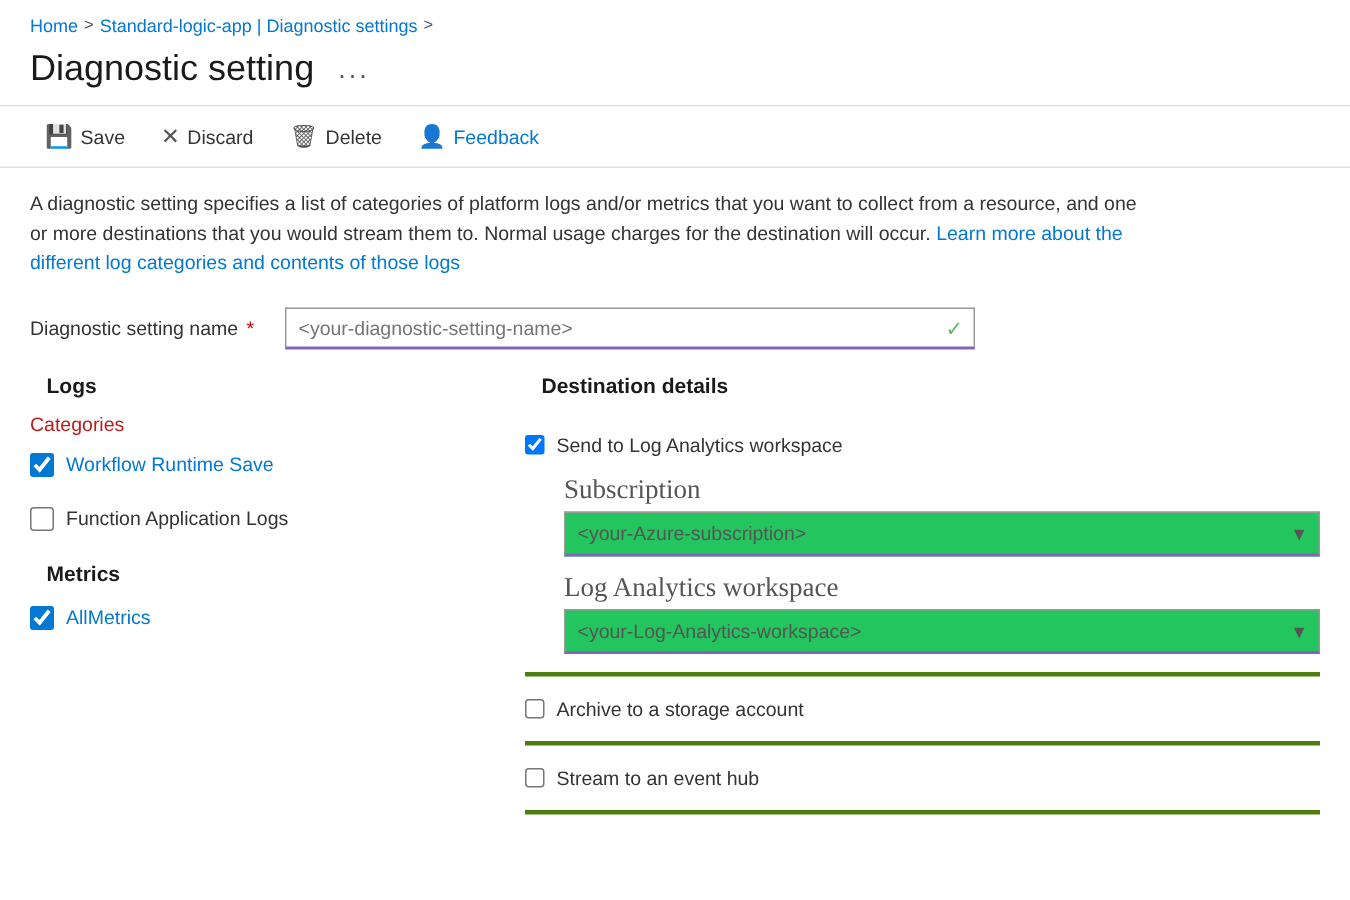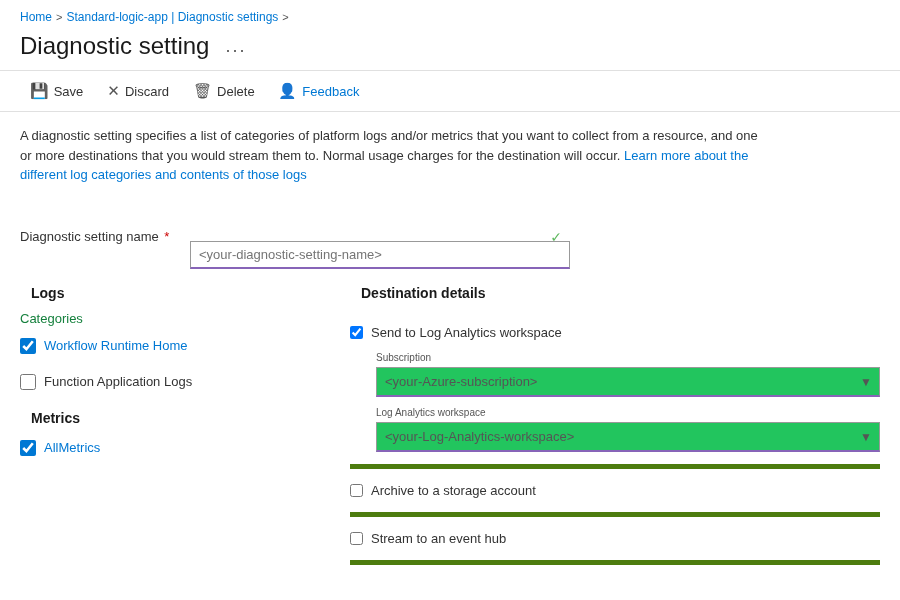--- a/index.html
+++ b/index.html
@@ -102,29 +102,28 @@
     .setting-name-label {
       font-size: 13px;
       color: #333;
       min-width: 160px;
     }
     .required-star {
       color: #c00;
       margin-left: 2px;
     }
     .setting-name-input {
-      width: 380px;
+      width: 460px;
       padding: 5px 30px 5px 8px;
       border: 1px solid #999;
       border-bottom: 2px solid #8764b8;
       font-size: 13px;
       color: #555;
       outline: none;
       position: relative;
-      margin-top: 36px;
     }
     .input-wrapper {
       position: relative;
       display: inline-block;
     }
     .input-checkmark {
       position: absolute;
       right: 8px;
       top: 50%;
       transform: translateY(-50%);
@@ -144,21 +143,21 @@
     }
     .section-title {
       font-size: 14px;
       font-weight: 600;
       color: #1a1a1a;
       margin-bottom: 10px;
       margin-left: 11px;
     }
     .subsection-title {
       font-size: 13px;
-      color: #15803d;
+      color: #b91c1c;
       margin-bottom: 8px;
     }
     .checkbox-row {
       display: flex;
       align-items: center;
       gap: 8px;
       margin-bottom: 12px;
       padding: 4px 0;
     }
     .checkbox-row input[type="checkbox"] {
@@ -173,39 +172,40 @@
     }
     .checkbox-label.blue-link {
       color: #0078d4;
       cursor: pointer;
     }
     .dest-section {
       margin-bottom: 0;
     }
     .dest-row {
       padding: 8px 0;
-      border-bottom: 5px solid #4d7c0f;
+      border-bottom: 3px solid #4d7c0f;
     }
     .dest-row:last-child {
       border-bottom: none;
       margin-top: 44px;
     }
     .dest-main-check {
       display: flex;
       align-items: center;
       gap: 8px;
       padding: 6px 0;
     }
     .dest-sub {
       padding: 6px 0 4px 26px;
     }
     .dest-sub-label {
-      font-size: 10px;
+      font-size: 18px;
       color: #555;
       margin-bottom: 4px;
+      font-family: Liberation Serif, serif;
     }
     .select-wrapper {
       position: relative;
       display: block;
     }
     .dest-select {
       width: 100%;
       padding: 6px 30px 6px 8px;
       border: 1px solid #999;
       border-bottom: 2px solid #8764b8;
@@ -282,21 +282,21 @@
 
   <div class="two-col">
 
     <div class="left-col">
 
       <div>
         <div class="section-title">Logs</div>
         <div class="subsection-title">Categories</div>
         <div class="checkbox-row">
           <input type="checkbox" id="workflow-cb" checked="" style="">
-          <label class="checkbox-label blue-link" for="workflow-cb">Workflow Runtime Home</label>
+          <label class="checkbox-label blue-link" for="workflow-cb">Workflow Runtime Save</label>
         </div>
         <div class="checkbox-row">
           <input type="checkbox" id="function-cb" style="">
           <label class="checkbox-label" for="function-cb">Function Application Logs</label>
         </div>
       </div>
 
       <div class="metrics-section">
         <div class="section-title">Metrics</div>
         <div class="checkbox-row">

